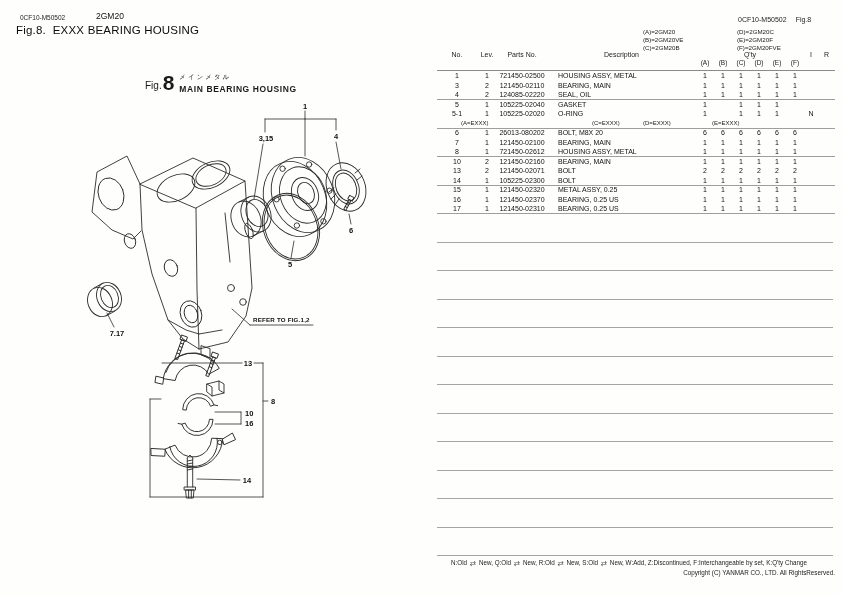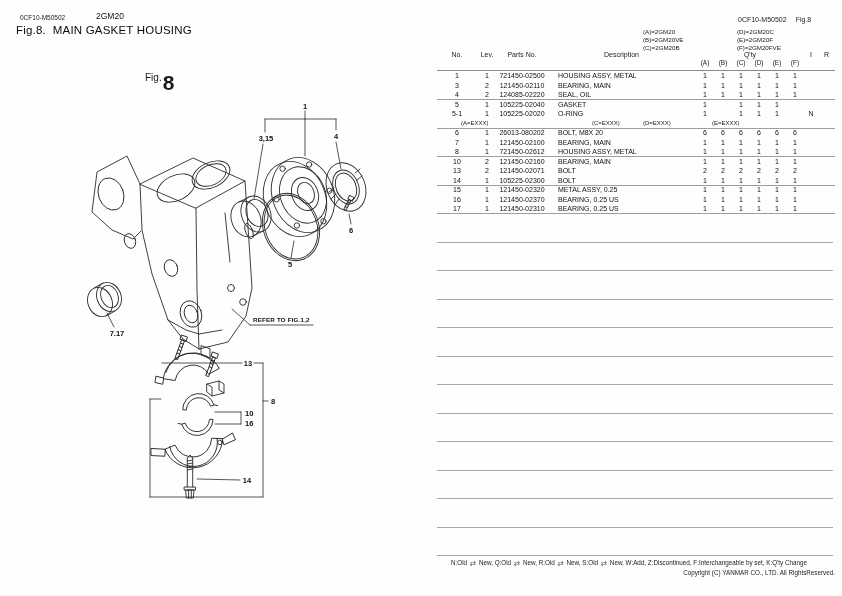--- a/index.html
+++ b/index.html
@@ -12,21 +12,21 @@
   .p-title{left:16px;top:24px;font-size:11.5px;letter-spacing:.2px;white-space:pre;color:#0d0d0d;}
   .hr-wrap{left:738px;top:16px;font-size:7px;color:#222;}
   .hr-wrap span{margin-right:9px;}
   
   .legend{font-size:6.2px;line-height:8px;color:#222;}
   .legend div{height:8px;}
   .lg-left{left:643px;top:28px;}
   .lg-right{left:737px;top:28px;}
   
   .figlab{left:145px;top:72px;display:flex;align-items:flex-start;}
-  .figlab .fp{font-size:10px;text-align:right;}
+  .figlab .fp{font-size:10px;margin-top:8px;text-align:right;}
   .figlab .fn{font-size:21px;font-weight:bold;line-height:20px;margin:1px 5px 0 1px;}
   .figlab .cap{display:flex;flex-direction:column;margin-top:1px;}
   .figlab .jp{font-size:6.5px;letter-spacing:2px;}
   .figlab .en{font-size:8.5px;font-weight:bold;letter-spacing:.6px;margin-top:2px;}
   
   .tbl{left:437px;top:50px;width:398px;}
   .grid{display:grid;grid-template-columns:40px 20px 50px 149px 18px 18px 18px 18px 18px 18px 14px 17px;}
   .th1{height:9px;font-size:7px;color:#222;align-items:end;}
   .th2{height:8px;font-size:6.5px;color:#222;}
   .thc{text-align:center;line-height:9px;}
@@ -53,39 +53,43 @@
   .co{font-size:7.5px;}
   .ref{font-size:6.2px;letter-spacing:.2px;}
 </style>
 </head>
 <body>
 
 <div class="page">
 
   <div class="abs hl-code">0CF10-M50502</div>
   <div class="abs hl-model">2GM20</div>
-  <div class="abs p-title">Fig.8.  MAIN GASKET HOUSING</div>
+  <div class="abs p-title">Fig.8.  EXXX BEARING HOUSING</div>
   <div class="abs hr-wrap">
     <span>0CF10-M50502</span><span>Fig.8</span>
   </div>
 
   <div class="abs legend lg-left">
     <div>(A)=2GM20</div>
     <div>(B)=2GM20VE</div>
     <div>(C)=2GM20B</div>
   </div>
   <div class="abs legend lg-right">
     <div>(D)=2GM20C</div>
     <div>(E)=2GM20F</div>
     <div>(F)=2GM20FVE</div>
   </div>
 
   <div class="abs figlab">
     <span class="fp">Fig.</span>
     <span class="fn">8</span>
+    <span class="cap">
+      <span class="jp">メインメタル</span>
+      <span class="en">MAIN BEARING HOUSING</span>
+    </span>
   </div>
 
   <svg width="430" height="596" viewBox="0 0 430 596">
     <g stroke="#2b2b2b" stroke-width="0.9" fill="none" stroke-linejoin="round" stroke-linecap="round">
 
       <g>
         <path d="M140,184 L193,158 L245,181 L196,208 Z"></path>
         <ellipse cx="176" cy="188" rx="20" ry="12.5" transform="rotate(-25 176 188)"></ellipse>
         <ellipse cx="211" cy="175" rx="20" ry="12.5" transform="rotate(-25 211 175)"></ellipse>
         <ellipse cx="211" cy="175" rx="16" ry="10" transform="rotate(-25 211 175)"></ellipse>

